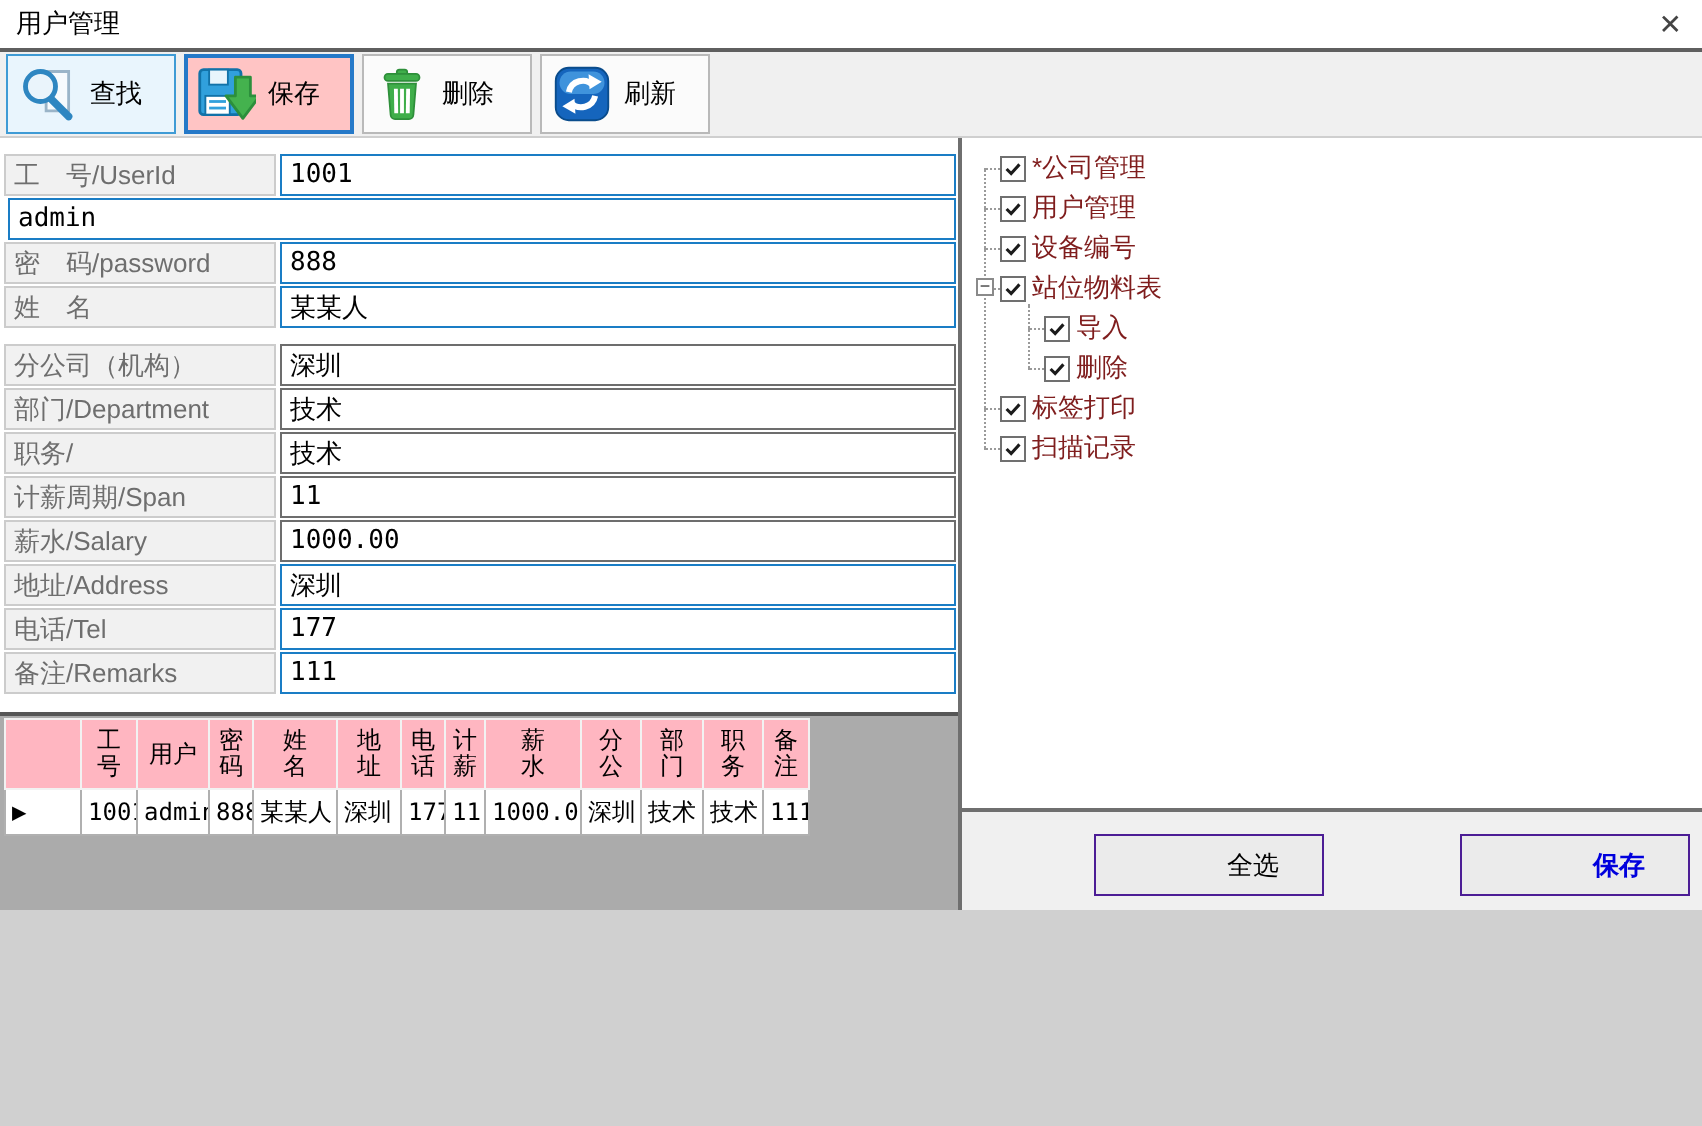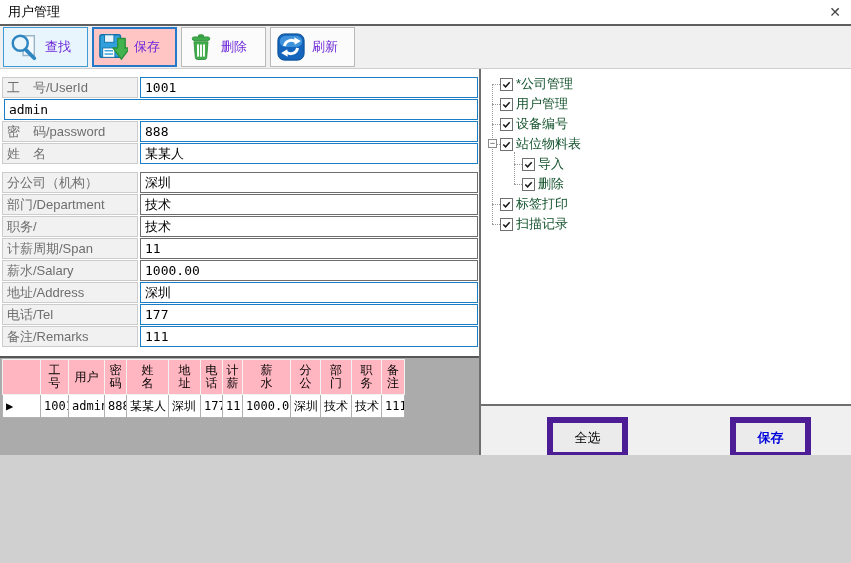--- a/index.html
+++ b/index.html
@@ -12,21 +12,21 @@
   .close{font-size:14px;color:#444;cursor:pointer;line-height:1;}
   .sep{height:2px;background:#5f5f5f;}
   
   .toolbar{height:43px;background:#f0f0f0;display:flex;align-items:center;
            padding-left:3px;border-bottom:1px solid #cfcfcf;box-sizing:border-box;}
   .tbtn{height:40px;width:85px;display:flex;align-items:center;gap:6px;box-sizing:border-box;
         margin-right:4px;background:#fbfbfb;border:1px solid #b9b9b9;padding-left:5px;cursor:pointer;}
   .tbtn.hl-blue{background:#e9f5fd;border:1px solid #3f9bd5;}
   .tbtn.hl-pink{background:#ffc4c4;border:2px solid #2579c8;padding-left:4px;}
   .ticon svg{display:block;}
-  .tlbl{font-size:13px;color:#6d28d9;}
+  .tlbl{font-size:13px;color:#000000;}
   
   .main{position:absolute;top:69px;left:0;right:0;bottom:0;display:flex;}
   .left{width:481px;box-sizing:border-box;border-right:2px solid #6f6f6f;background:#fff;
         display:flex;flex-direction:column;}
   .right{flex:1;background:#fff;position:relative;}
   
   .form{padding:8px 1px 0 2px;}
   .frow{display:flex;height:21px;margin-bottom:1px;}
   .flabel{width:136px;background:#f1f1f1;border:1px solid #cccccc;color:#6e6e6e;font-size:13px;
           display:flex;align-items:center;padding-left:4px;box-sizing:border-box;white-space:nowrap;}
@@ -47,30 +47,30 @@
   td.gsel{background:#efefef;font-size:9px;padding-left:6px;}
   td.selected{background:#0078d7;color:#fff;}
   
   .tree{position:absolute;top:5px;left:2px;right:2px;font-size:13px;}
   .trow{height:20px;display:flex;align-items:center;position:relative;cursor:default;}
   .trow.lvl0{padding-left:9px;}
   .trow.lvl1{padding-left:31px;}
   .stub{width:8px;border-top:1px dotted #9a9a9a;height:0;}
   .cb{width:13px;height:13px;border:1px solid #707070;background:#fff;box-sizing:border-box;
       display:inline-flex;align-items:center;justify-content:center;margin-right:3px;flex:none;}
-  .tlabel{color:#14532d;white-space:nowrap;}
+  .tlabel{color:#7f1d1d;white-space:nowrap;}
   .vline{position:absolute;border-left:1px dotted #9a9a9a;width:0;}
   .expander{position:absolute;left:5px;top:5px;width:9px;height:9px;box-sizing:border-box;
             border:1px solid #8a8a8a;background:#fff;font-size:9px;line-height:6px;
             text-align:center;color:#333;cursor:pointer;}
   
   .rfooter{position:absolute;left:0;right:0;bottom:0;height:49px;background:#f0f0f0;
            border-top:2px solid #6f6f6f;}
-  .rbtn{position:absolute;top:11px;width:69px;height:29px;background:#ebebeb;border:6px solid #4c1d95;
-        font-size:13px;color:#000;display:flex;align-items:center;justify-content:center;cursor:pointer;}
+  .rbtn{position:absolute;top:11px;width:69px;height:29px;background:#ebebeb;border:1px solid #4c1d95;
+        font-size:13px;color:#000;display:flex;align-items:center;justify-content:center;cursor:pointer;padding-left:44px;}
   .rbtn.accent{color:#0000dd;font-weight:bold;}
 </style>
 </head>
 <body>
 
 <div class="window">
   <div class="titlebar">
     <span class="title">用户管理</span>
     <span class="close">✕</span>
   </div>

